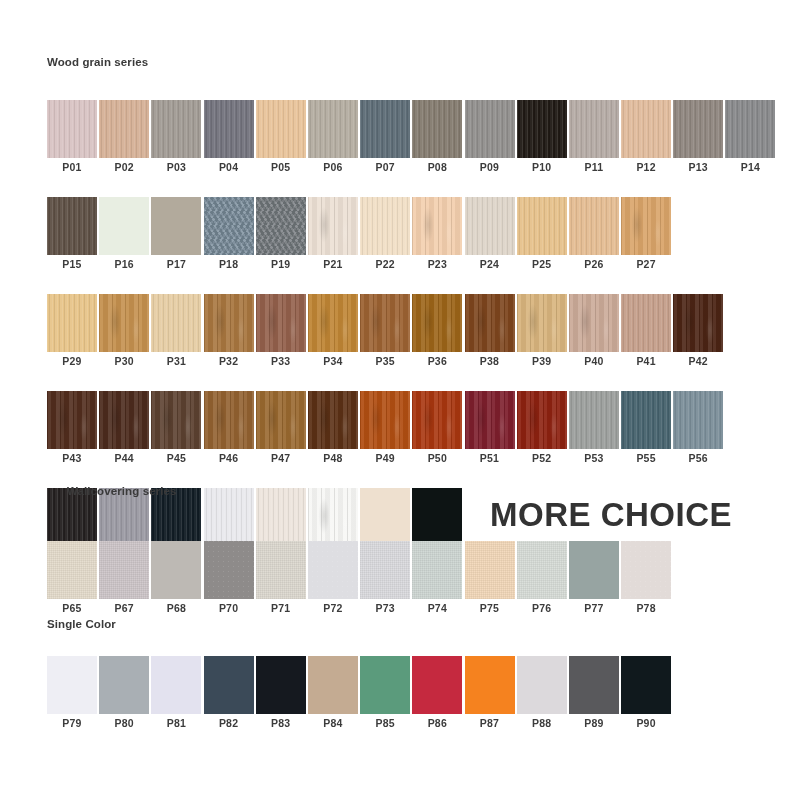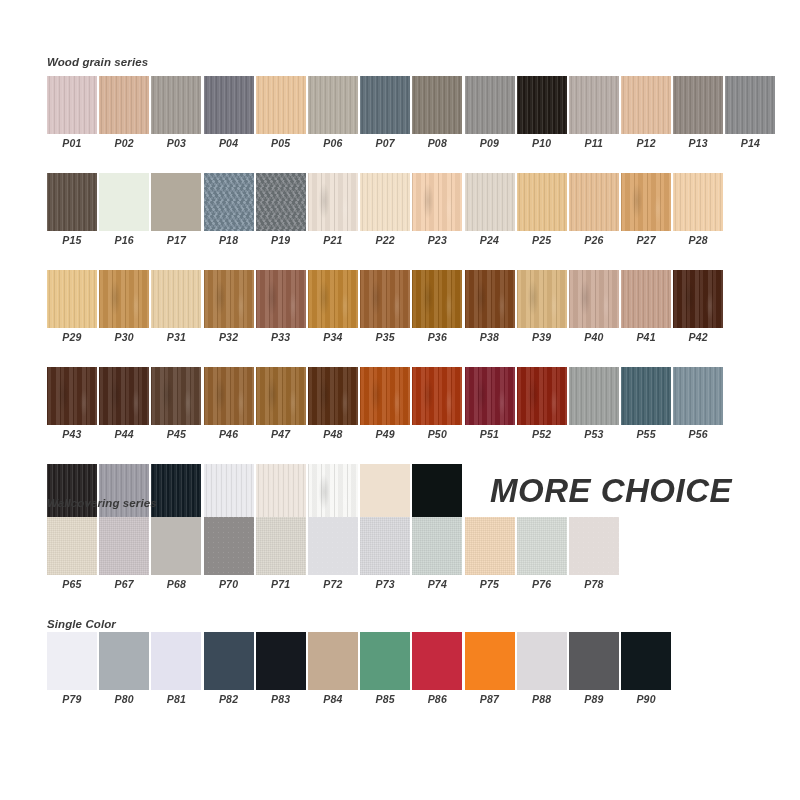--- a/index.html
+++ b/index.html
@@ -1,32 +1,32 @@
 <!DOCTYPE html>
 <html><head>
 <meta charset="utf-8">
 <style>
   html,body{margin:0;padding:0;}
   body{
     width:800px;height:800px;background:#ffffff;
     font-family:"Liberation Sans",sans-serif;
     overflow:hidden;position:relative;
   }
-  .page{position:relative;width:800px;height:800px;font-style:italic;}
+  .page{position:relative;width:800px;height:800px;}
 
   .section-title{
     position:absolute;left:47px;
     font-size:11.5px;font-weight:bold;color:#3a3a3a;
     letter-spacing:0.1px;white-space:nowrap;
   }
   #title-wood{top:56px;}
-  #title-wall{top:497px;}
+  #title-wall{top:485px;margin-left:20px;}
   #title-single{top:618px;}
 
-  .grid{position:absolute;left:47px;width:706px;}
+  .grid{position:absolute;left:47px;width:706px;margin-top:24px;}
   #grid-wood{top:76px;}
   #grid-wall{top:517px;}
   #grid-single{top:632px;}
 
   .row{display:flex;gap:2.2px;margin-bottom:20px;position:relative;}
 
   .cell{width:50px;flex:0 0 50px;}
   .swatch{
     width:50px;height:58px;position:relative;overflow:hidden;
     background-repeat:repeat;
@@ -212,24 +212,20 @@
           <span class="label">P25</span>
         </div>
         <div class="cell">
           <div class="swatch tex-wood" style="background: rgb(228, 188, 146);"></div>
           <span class="label">P26</span>
         </div>
         <div class="cell">
           <div class="swatch tex-plank" style="background: rgb(217, 164, 105);"></div>
           <span class="label">P27</span>
         </div>
-        <div class="cell">
-          <div class="swatch tex-wood" style="background: rgb(240, 207, 168);"></div>
-          <span class="label">P28</span>
-        </div>
       </div>
       <div class="row">
         <div class="cell">
           <div class="swatch tex-wood" style="background: rgb(231, 196, 137);"></div>
           <span class="label">P29</span>
         </div>
         <div class="cell">
           <div class="swatch tex-plank" style="background: rgb(196, 144, 78);"></div>
           <span class="label">P30</span>
         </div>
@@ -406,20 +402,24 @@
         </div>
         <div class="cell">
           <div class="swatch tex-fabric" style="background: rgb(242, 215, 184);"></div>
           <span class="label">P75</span>
         </div>
         <div class="cell">
           <div class="swatch tex-fabric" style="background: rgb(215, 220, 215);"></div>
           <span class="label">P76</span>
         </div>
         <div class="cell">
+          <div class="swatch tex-flat" style="background: rgb(151, 164, 162);"></div>
+          <span class="label">P77</span>
+        </div>
+        <div class="cell">
           <div class="swatch tex-speck" style="background: rgb(226, 219, 216);"></div>
           <span class="label">P78</span>
         </div>
       </div>
     </div>
 
   <div class="section-title" id="title-single">Single Color</div>
   <div class="grid" id="grid-single">
       <div class="row">
         <div class="cell">

